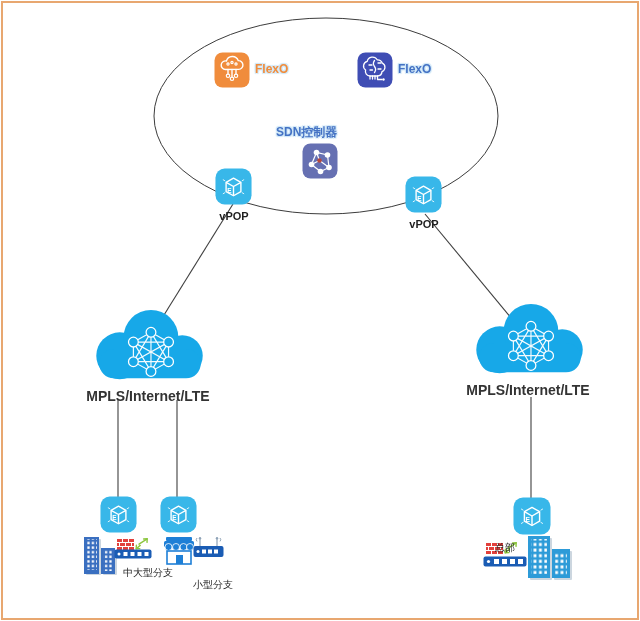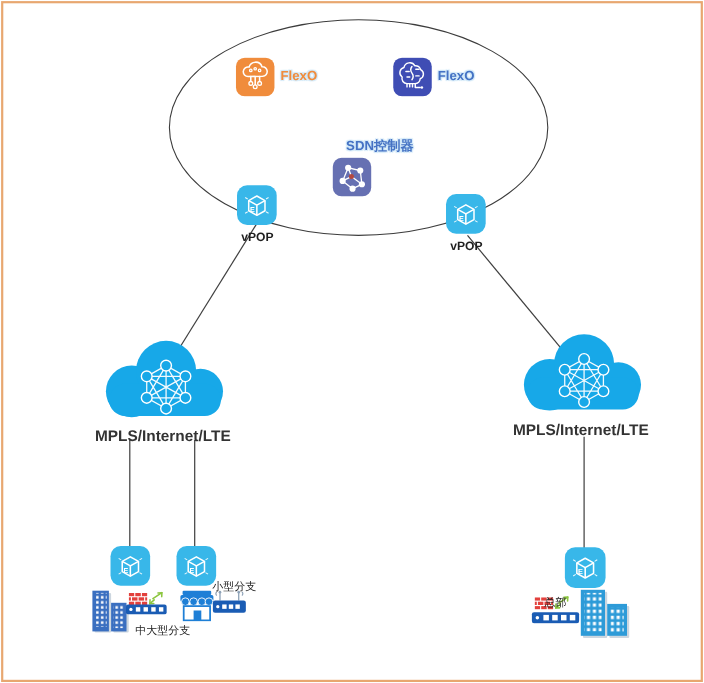--- a/index.html
+++ b/index.html
@@ -64,21 +64,21 @@
       <path d="M13 24 a4.6 4.6 0 0 1 -4.4 -6 a4.8 4.8 0 0 1 1.6 -8.6 a5.4 5.4 0 0 1 10 -1.6 a5.2 5.2 0 0 1 5.2 3.4 a4.6 4.6 0 0 1 -.4 8.4 a4.8 4.8 0 0 1 -4.6 4.4 z"></path>
       <path d="M17.5 8.5 c-1.5 2 -1.5 4 0 6 c1.5 2 1.5 4 0 6"></path>
       <path d="M12 13 h3 M21 11 h3 M13 18 h2.5 M21 17 h3"></path>
       <path d="M20.5 24 v3.5 h4.5"></path>
       <path d="M13 24 v3 M15.5 24 v3 M18 24 v3"></path>
     </g>
     <circle cx="26.5" cy="27.5" r="1.2" fill="#fff"></circle>
   </svg>
   <div class="abs glow blue-t" style="left:398px;top:62px">FlexO</div>
 
-  <div class="abs glow blue-t" style="left:276px;top:125px;width:100px;text-align:right">SDN控制器</div>
+  <div class="abs glow blue-t" style="left:276px;top:125px;width:100px;text-align:left">SDN控制器</div>
   <svg class="abs" style="left:302px;top:143px" width="36" height="36" viewBox="0 0 36 36">
     <rect x="0.5" y="0.5" width="35" height="35" rx="8" style="fill:var(--sdn_bg)"></rect>
     <g stroke="#fff" stroke-width="1.2" fill="none">
       <path d="M9.5 21.5 L14.5 9.5 L25.5 12 L27 24.5 L18.5 28.5 Z"></path>
       <path d="M14.5 9.5 L17.5 17.5 M9.5 21.5 L17.5 17.5 M27 24.5 L17.5 17.5"></path>
     </g>
     <g fill="#fff">
       <circle cx="9.5" cy="21.5" r="2.8"></circle>
         <circle cx="14.5" cy="9.5" r="2.8"></circle>
         <circle cx="25.5" cy="12" r="2.8"></circle>
@@ -279,21 +279,21 @@
         <path d="M27 2 q1.6 1.7 0 3.4" stroke-width="1"></path>
     </g>
     <circle cx="7" cy="2.3" r="1.2" fill="#8fa3b8"></circle>
       <circle cx="24" cy="2.3" r="1.2" fill="#8fa3b8"></circle>
     <rect x="0.5" y="10" width="30" height="11" rx="2" style="fill:var(--device_bar)"></rect>
     <circle cx="5" cy="15.5" r="1.5" fill="#fff"></circle>
     <rect x="9" y="13.5" width="4" height="4" fill="#fff"></rect>
       <rect x="15" y="13.5" width="4" height="4" fill="#fff"></rect>
       <rect x="21" y="13.5" width="4" height="4" fill="#fff"></rect>
   </svg>
-  <div class="abs site-t" style="left:183px;top:526px;width:60px">小型分支</div>
+  <div class="abs site-t" style="left:183px;top:578px;width:60px">小型分支</div>
 
   <svg class="abs" style="left:486px;top:543px" width="17" height="11" viewBox="0 0 17 11">
     <g style="fill:var(--firewall)">
       <rect x="0" y="0" width="5" height="3"></rect>
         <rect x="6" y="0" width="5" height="3"></rect>
         <rect x="12" y="0" width="5" height="3"></rect>
       <rect x="0" y="4" width="2" height="3"></rect>
         <rect x="3" y="4" width="5" height="3"></rect>
         <rect x="9" y="4" width="5" height="3"></rect>
         <rect x="15" y="4" width="2" height="3"></rect>

